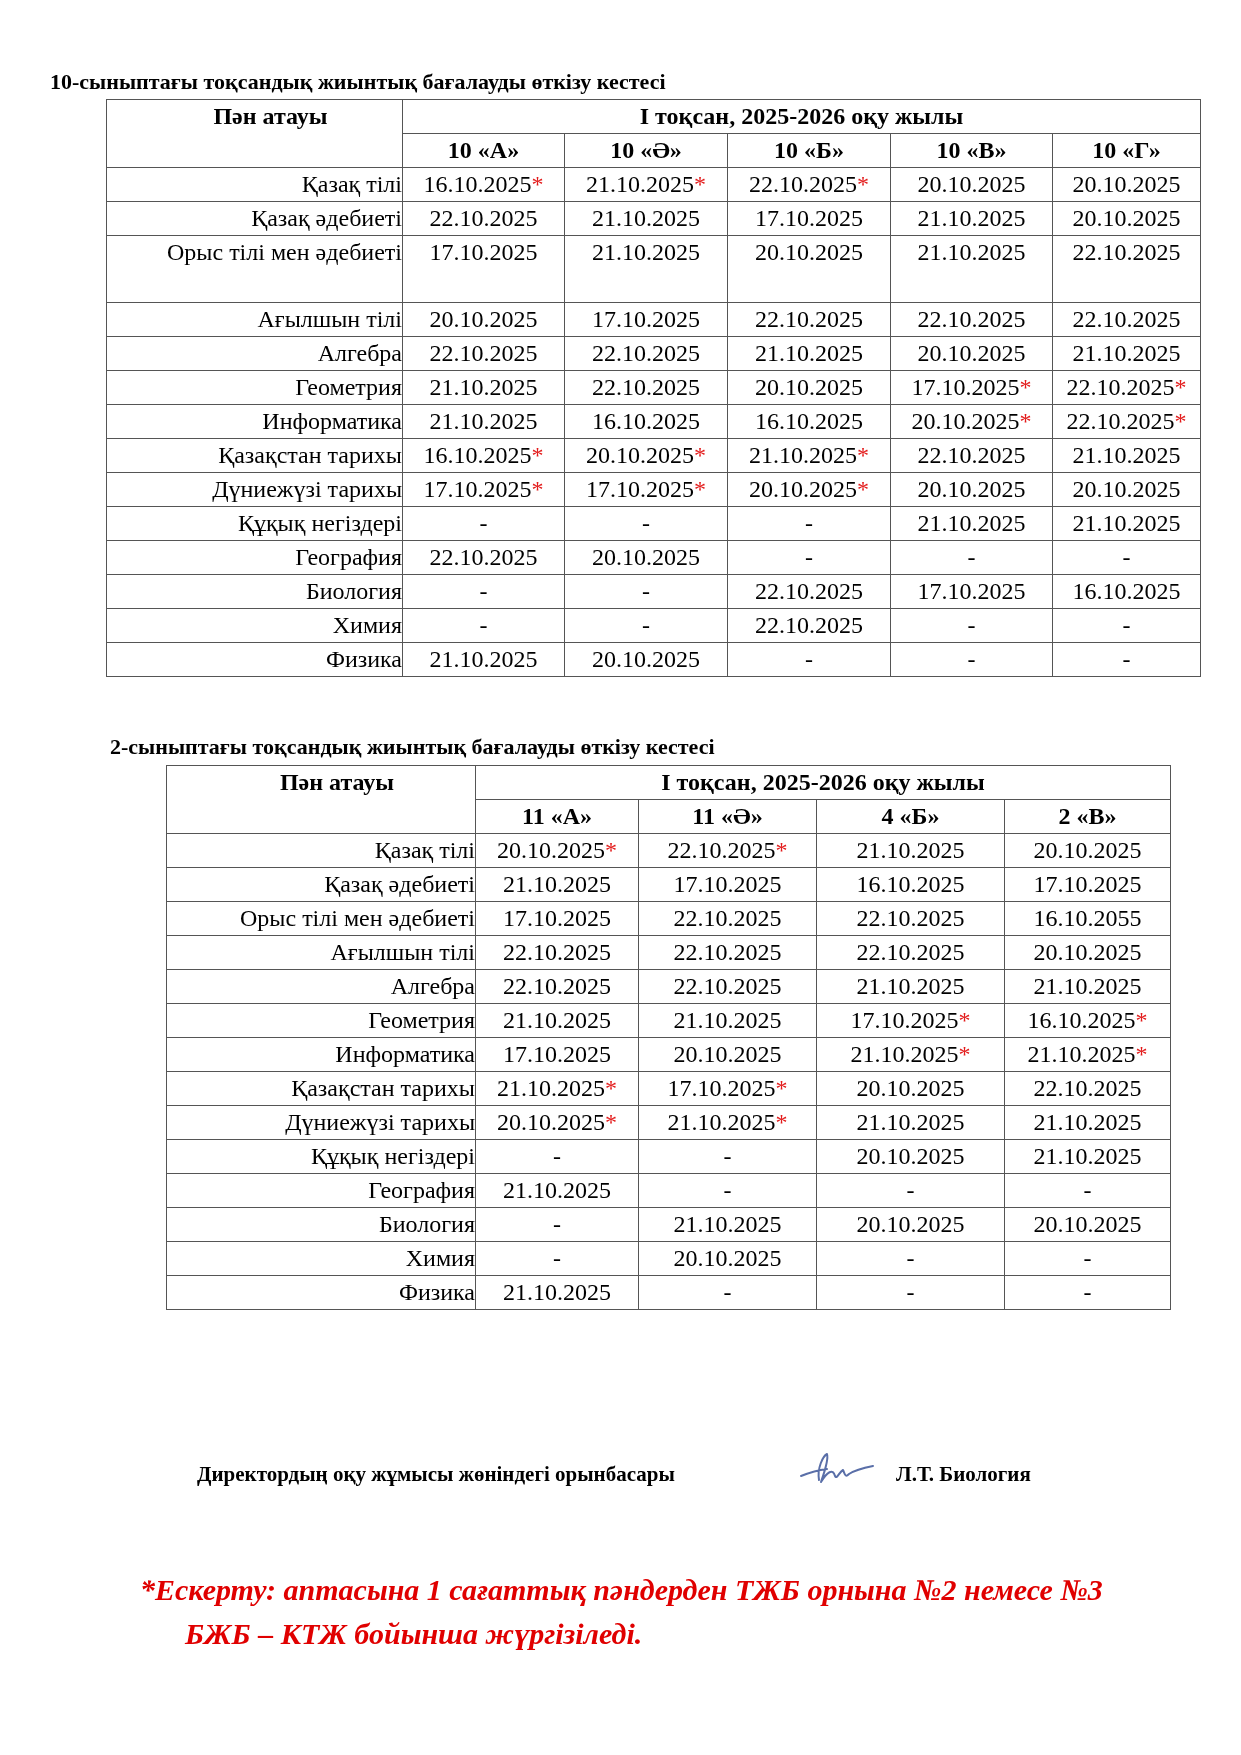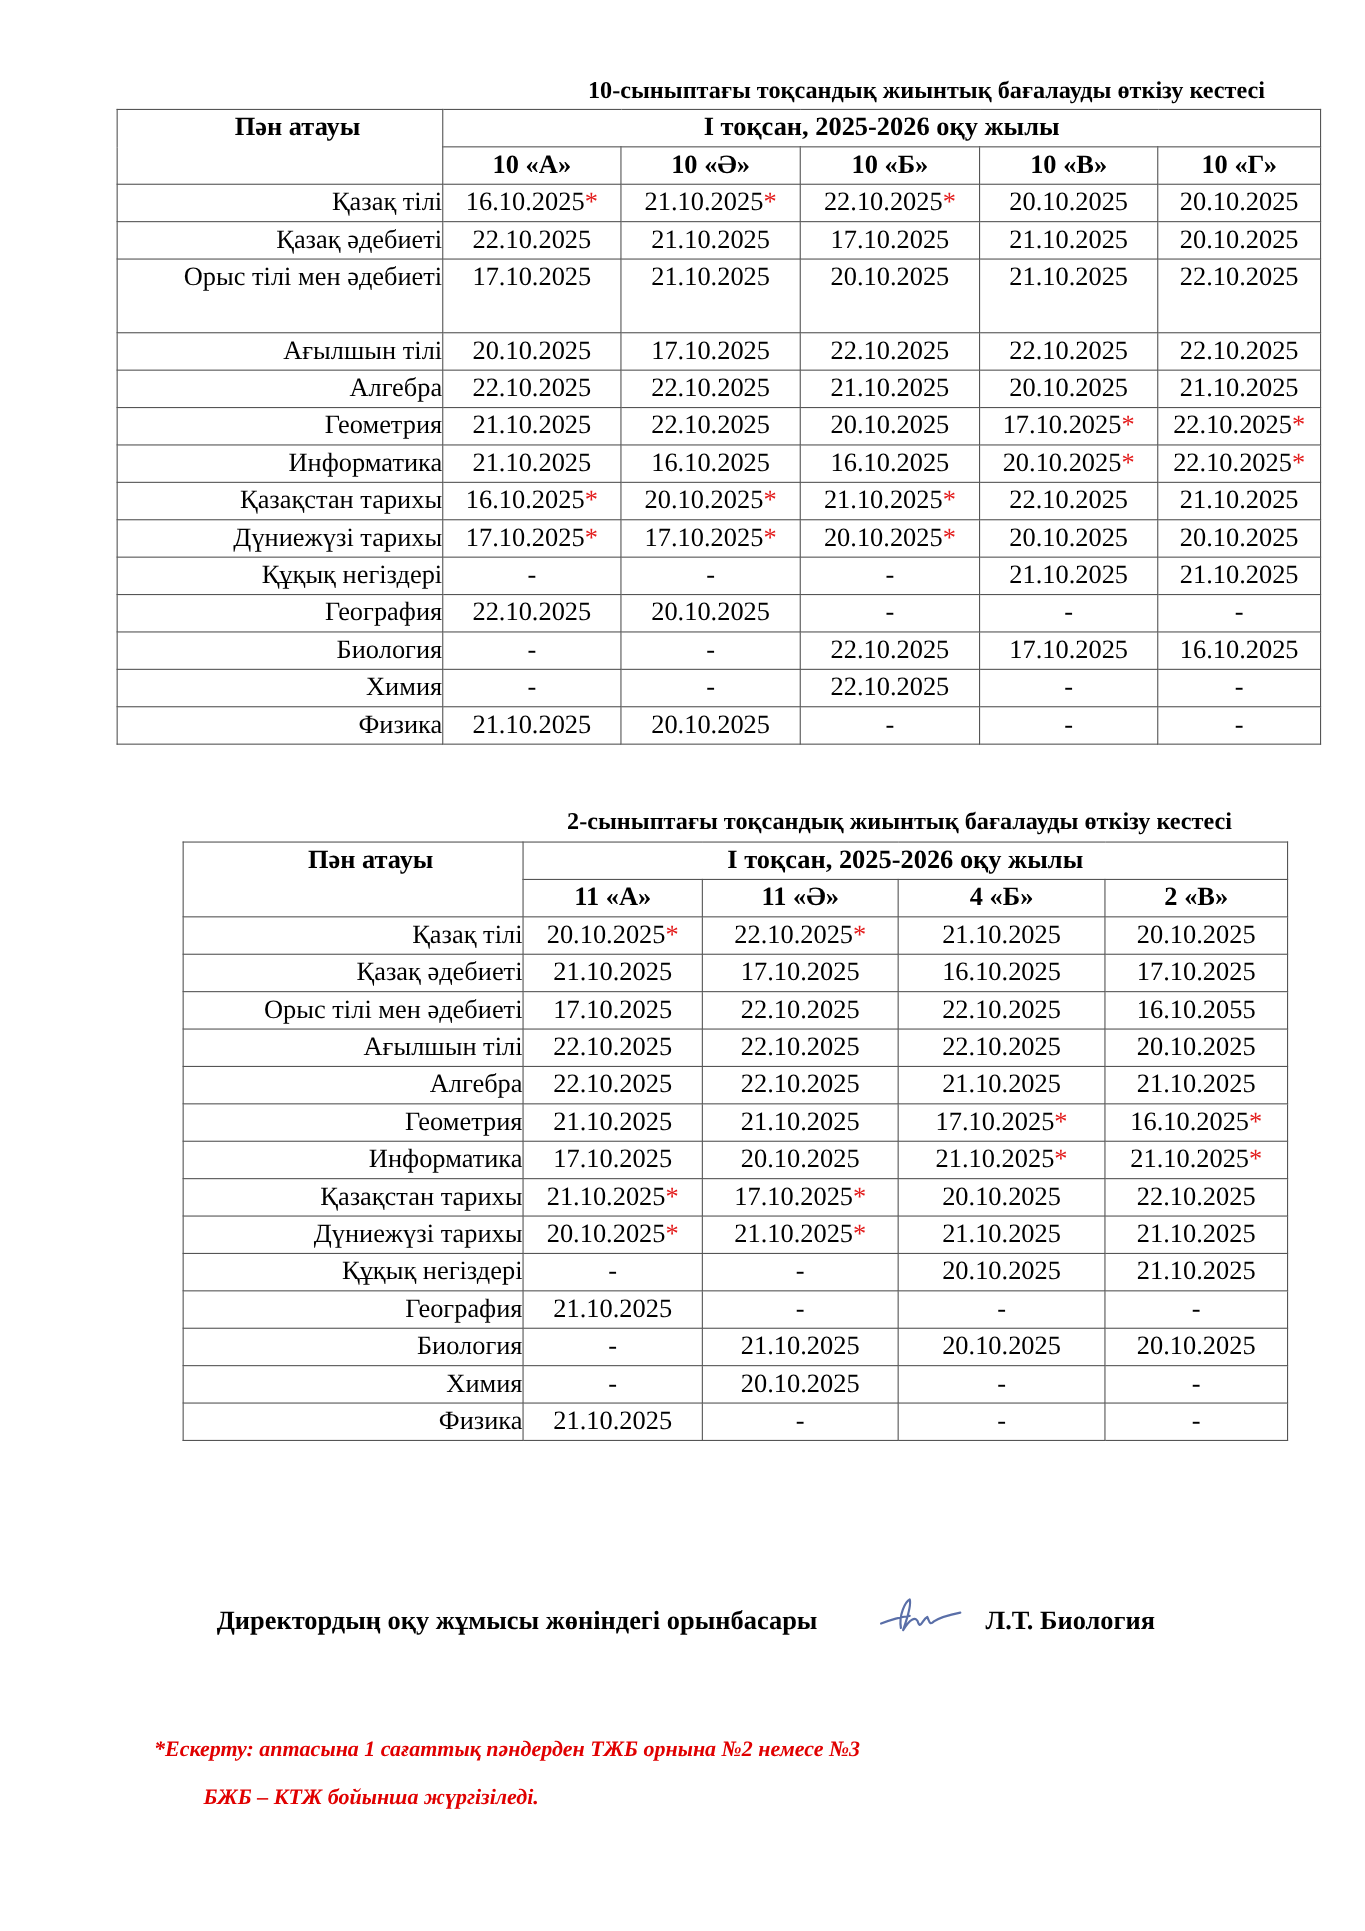--- a/index.html
+++ b/index.html
@@ -1,21 +1,21 @@
 <!DOCTYPE html>
 <html><head>
   <meta charset="utf-8">
   <style>
     html, body { margin: 0; padding: 0; background: #ffffff; }
     body {
       width: 1241px; height: 1755px; position: relative; overflow: hidden;
       font-family: "Liberation Serif", "DejaVu Serif", serif; color: #000;
     }
     .title {
-      position: absolute; left: 0; width: 1241px; text-align: right;
+      position: absolute; left: 0; width: 1241px; text-align: left;
       font-weight: bold; font-size: 22px; line-height: 24px; white-space: nowrap;
     }
     #t1-title { top: 70px; left: 50px; width: 1100px; }
     #t2-title { top: 735px; left: 110px; width: 1010px; }
     table.sched {
       position: absolute; border-collapse: collapse; table-layout: fixed;
       font-size: 24px;
     }
     table.sched td, table.sched th {
       border: 1.5px solid #555; padding: 0; height: 33px; line-height: 33px;
@@ -25,28 +25,28 @@
     table.sched th.corner { vertical-align: top; padding-left: 32px; }
     table.sched td.subj { text-align: right; padding-left: 11px; }
     table.sched td.date { text-align: center; }
     td.tall { height: 66px !important; line-height: 32px !important; vertical-align: top; white-space: normal !important; }
     td.tall.date { vertical-align: top; }
     .star { color: #e31b1b; }
     #t1 { left: 106px; top: 99px; width: 1094px; }
     #t2 { left: 166px; top: 765px; width: 1004px; }
     .sig-row {
       position: absolute; top: 1460px; left: 197px; height: 30px; width: 900px;
-      font-weight: bold; font-size: 24px; line-height: 28px; white-space: nowrap;
+      font-weight: bold; font-size: 21px; line-height: 28px; white-space: nowrap;
     }
     .sig-role { position: absolute; left: 0; top: 0; }
     .sig-mark { position: absolute; left: 600px; top: -10px; width: 80px; height: 40px; }
     .sig-name { position: absolute; left: 699px; top: 0; }
     .note {
       position: absolute; left: 140px; top: 1568px; width: 1020px;
-      color: #e00000; font-weight: bold; font-style: italic; font-size: 20px; line-height: 44px;
+      color: #e00000; font-weight: bold; font-style: italic; font-size: 30px; line-height: 44px;
     }
     .note .l2 { display: block; padding-left: 45px; }
   </style>
 </head>
 <body>
 
 <div id="t1-title" class="title">10-сыныптағы тоқсандық жиынтық бағалауды өткізу кестесі</div>
 <table id="t1" class="sched">
   <colgroup>
     <col style="width:296px">

